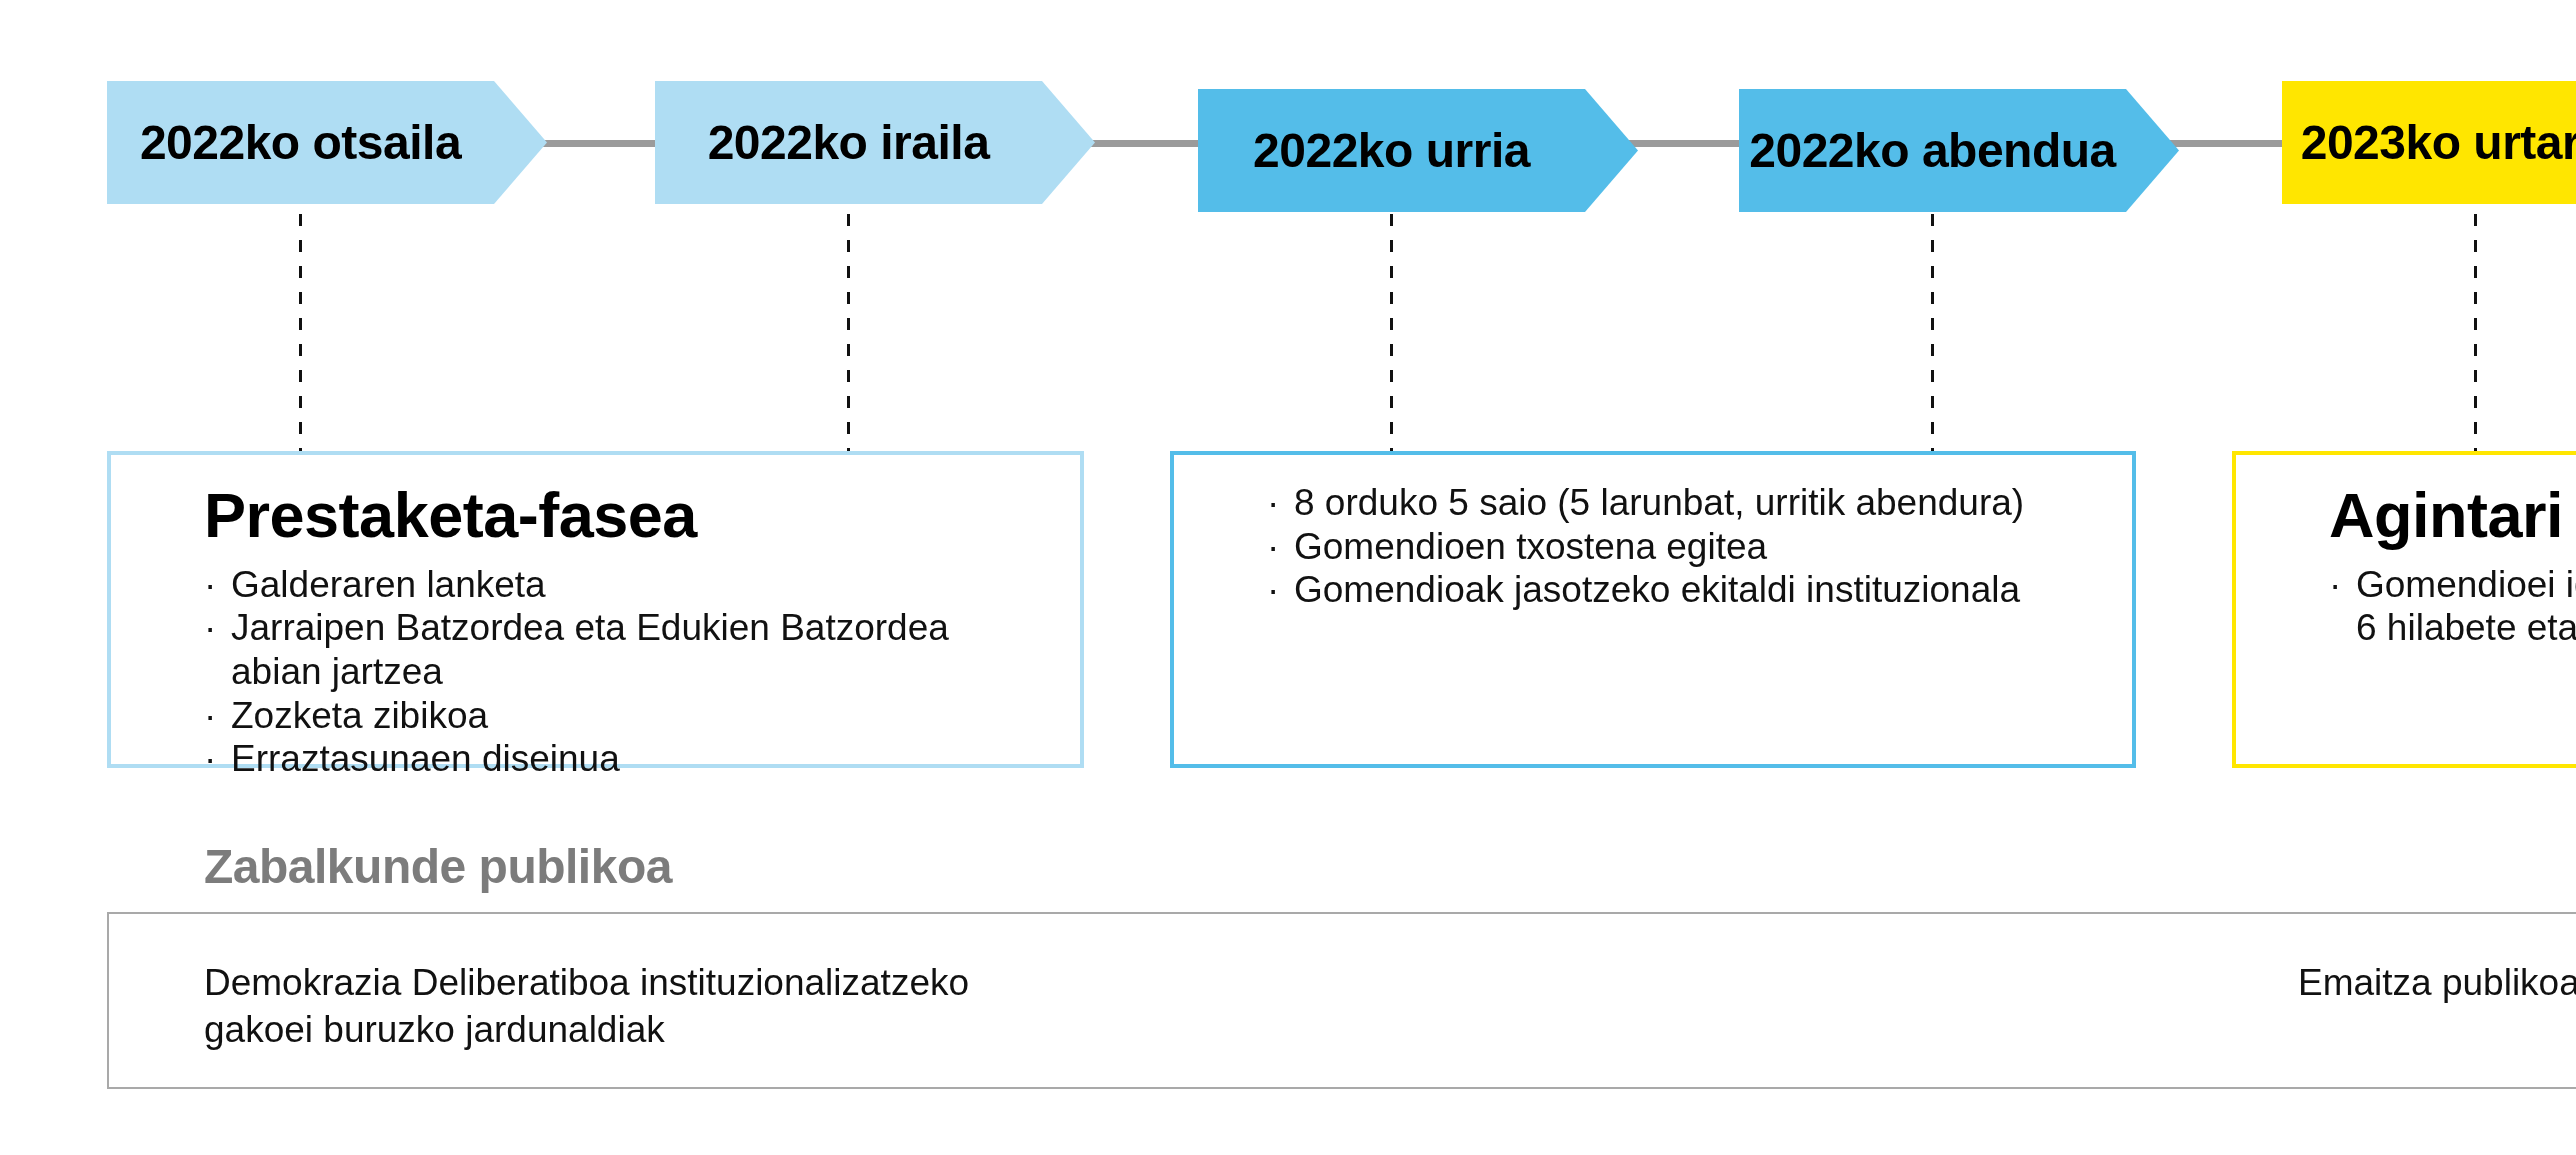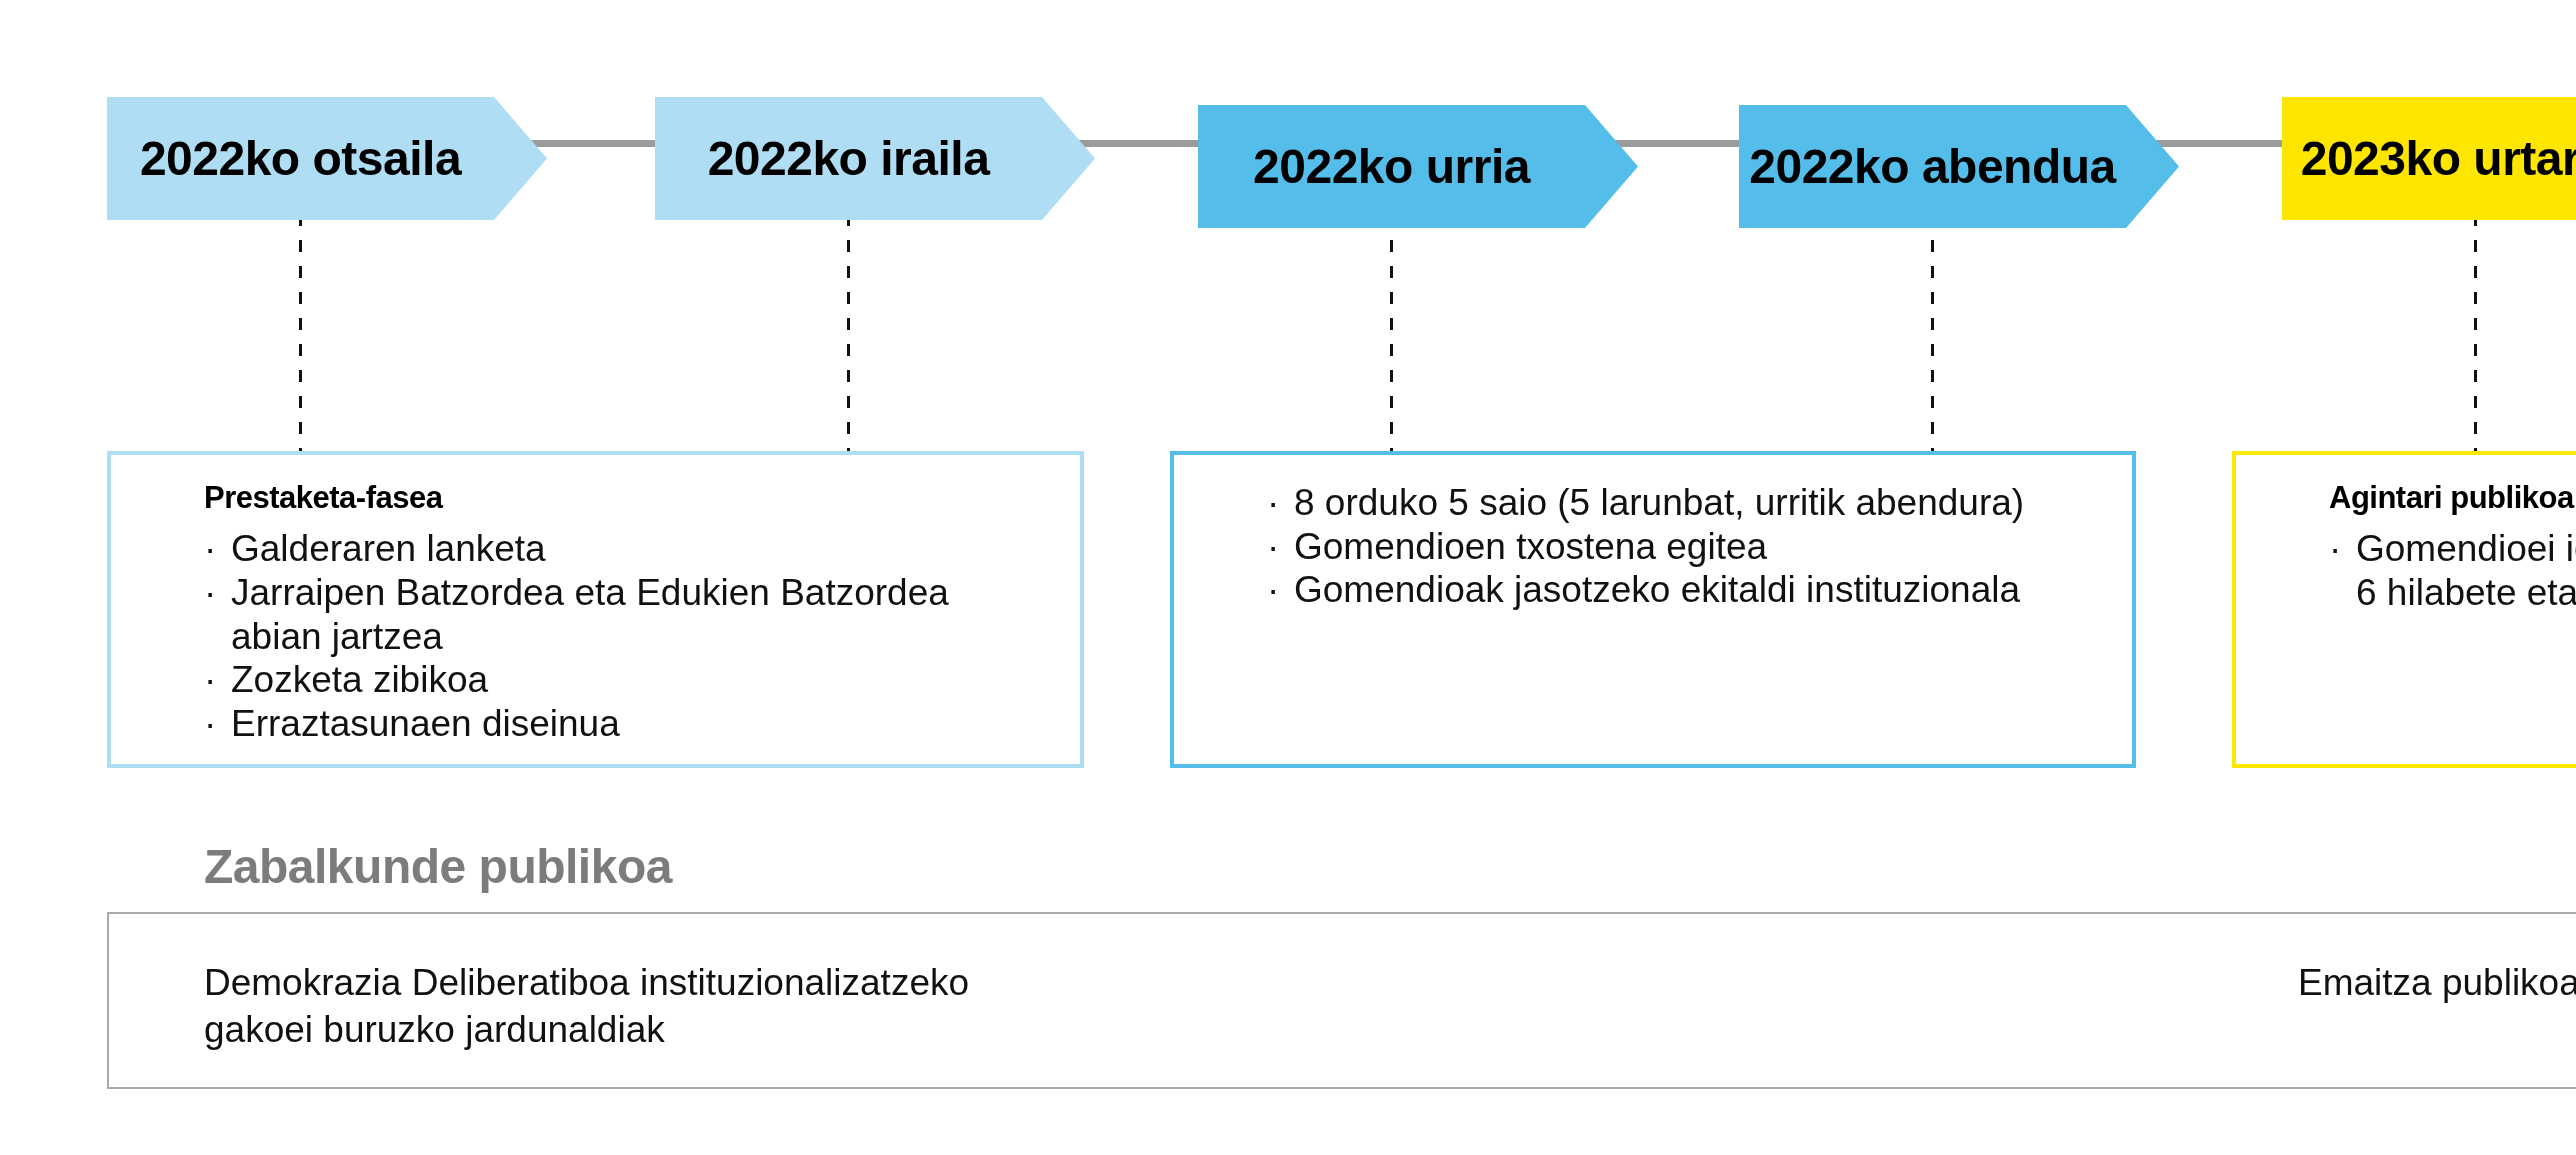--- a/index.html
+++ b/index.html
@@ -19,21 +19,21 @@
   
   .track {
     position: absolute;
     left: 309px; top: 140px;
     width: 2731px; height: 6.7px;
     background: #9B9B9B;
     z-index: 0;
   }
   .arrow {
     position: absolute;
-    top: 97px;
+    top: 81px;
     width: 440px; height: 123px;
     box-sizing: border-box;
     padding-right: 53px;
     display: flex; align-items: center; justify-content: center;
     clip-path: polygon(0 0, 387px 0, 100% 50%, 387px 100%, 0 100%);
     z-index: 1;
   }
   .arrow-label {
     font-size: 48px;
     font-weight: 700;
@@ -73,21 +73,21 @@
     box-sizing: border-box;
     border: 4.1px solid #000;
     padding: 26px 20.6px 0 93px;
   }
   .phase.b1 { left: 107px;  width: 977px; border-color: #AFDDF3; }
   .phase.b2 { left: 1170px; width: 966px; border-color: #54BDE9; }
   .phase.b3 { left: 2232px; width: 1052px; border-color: #FFE600; }
 
   .phase-title {
     margin: 0 0 12.4px 0;
-    font-size: 31px;
+    font-size: 63px;
     font-weight: 700;
     line-height: 1.1;
     color: #000000;
     letter-spacing: -0.5px;
   }
   .phase-items {
     list-style: none;
     margin: 0; padding: 0;
     font-size: 37px;
     line-height: 1.18;

